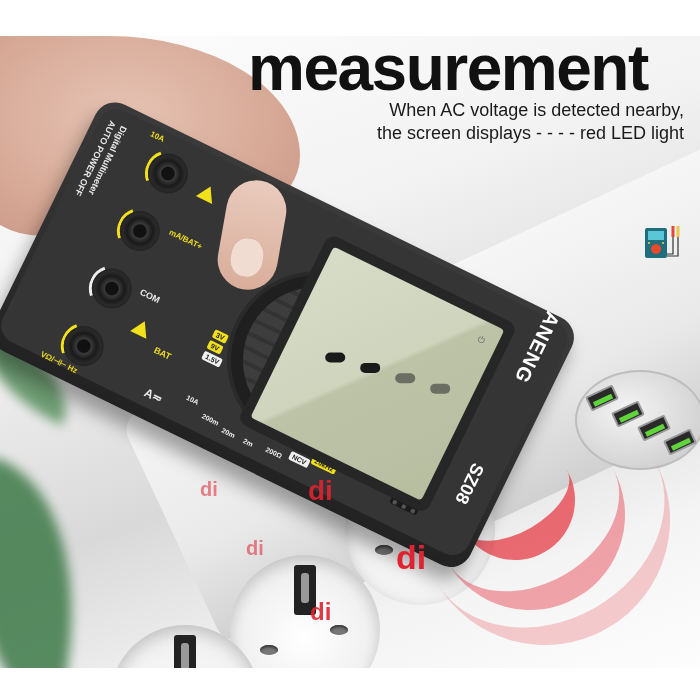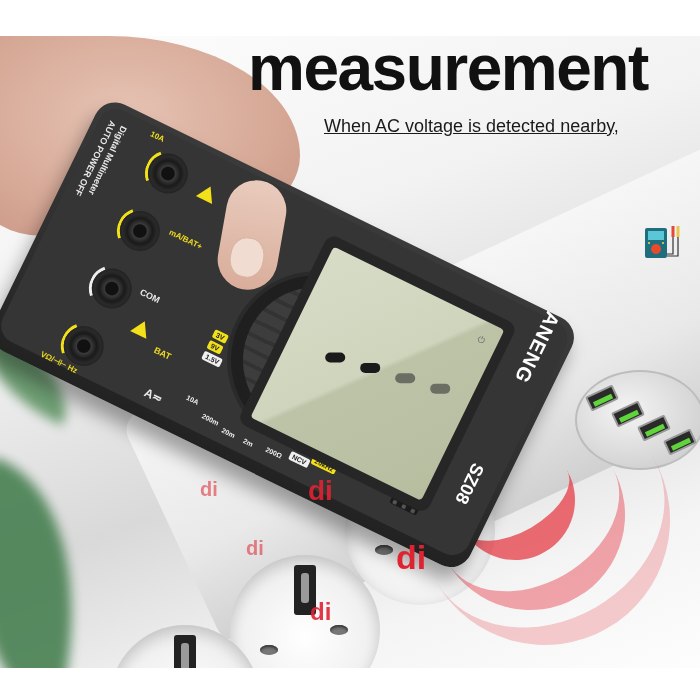--- a/index.html
+++ b/index.html
@@ -101,22 +101,22 @@
   .dash { position: absolute; width: 20px; height: 10px; border-radius: 5px; transform: rotate(-26deg); }
   .brand { position: absolute; right: 14px; top: 70px; color: #fff; font-weight: bold; font-size: 20px; letter-spacing: 1px; transform: rotate(90deg); transform-origin: right top; }
   .model { position: absolute; right: 16px; top: 205px; color: #fff; font-weight: bold; font-size: 18px; transform: rotate(90deg); transform-origin: right top; }
 
   
   .di { position: absolute; font-family: "Liberation Sans", sans-serif; font-weight: bold; color: #e02331; }
 
   
   .headline { position: absolute; left: 248px; top: 36px; font-family: "Liberation Sans", sans-serif; font-weight: bold;
     font-size: 64px; letter-spacing: -1.5px; color: #111; line-height: 1; }
-  .subtitle { position: absolute; right: 16px; top: 115px; width: 360px; 
-    font-size: 18px; line-height: 23px; color: #1a1a1a; text-decoration: underline; }
+  .subtitle { position: absolute; right: 16px; top: 99px; width: 360px; text-align: right;
+    font-size: 18px; line-height: 23px; color: #1a1a1a; }
   .subline { display: block; }
 
   .icon-meter { position: absolute; left: 643px; top: 222px; width: 40px; height: 40px; }
 </style>
 </head>
 <body>
 
 <div class="scene">
 
   <div class="top-band"></div>
@@ -249,20 +249,21 @@
   <span class="di" style="left:308px;top:475px;font-size:28px;opacity:.9;">di</span>
   <span class="di" style="left:246px;top:537px;font-size:20px;opacity:.55;">di</span>
   <span class="di" style="left:396px;top:538px;font-size:34px;">di</span>
   <span class="di" style="left:310px;top:598px;font-size:24px;opacity:.9;">di</span>
 
   <div class="bottom-band"></div>
 
   <div class="headline">measurement</div>
   <div class="subtitle">
     <span class="subline">When AC voltage is detected nearby,</span>
+    <span class="subline">the screen displays - - - - red LED light</span>
   </div>
 
   <svg class="icon-meter" viewBox="0 0 40 40">
     <rect x="2" y="6" width="22" height="30" rx="2" fill="#1f6e7d"></rect>
     <rect x="5" y="9" width="16" height="9" fill="#5ac7d6"></rect>
     <circle cx="13" cy="27" r="5" fill="#e84a2e"></circle>
     <circle cx="6" cy="21" r="1" fill="#e9e14a"></circle>
     <circle cx="20" cy="21" r="1" fill="#e9e14a"></circle>
     <path d="M24 32 L30 32 L30 14" stroke="#333" stroke-width="1.2" fill="none"></path>
     <path d="M24 34 L35 34 L35 14" stroke="#333" stroke-width="1.2" fill="none"></path>

